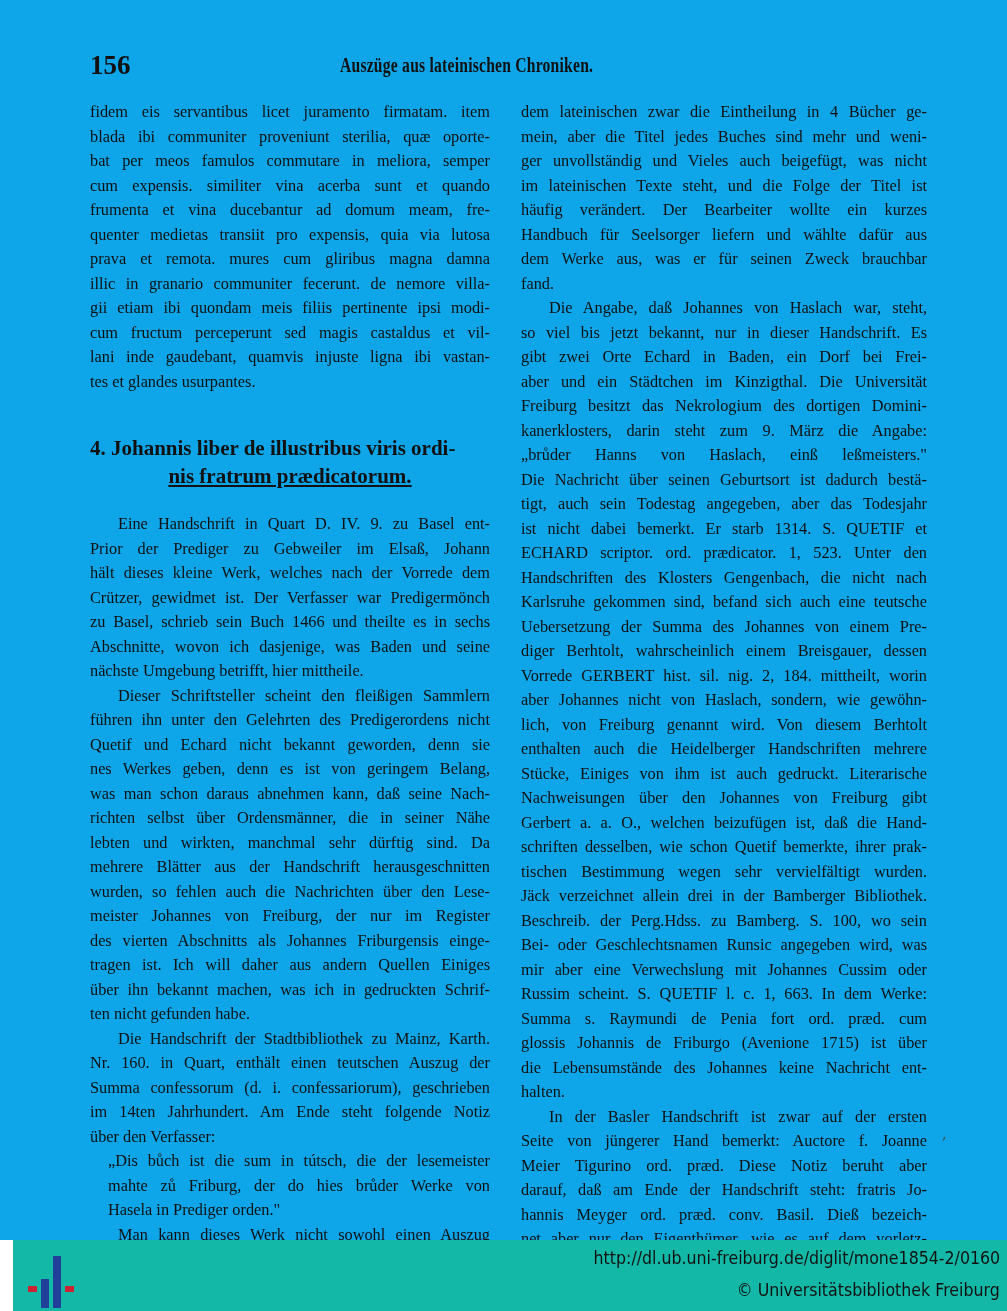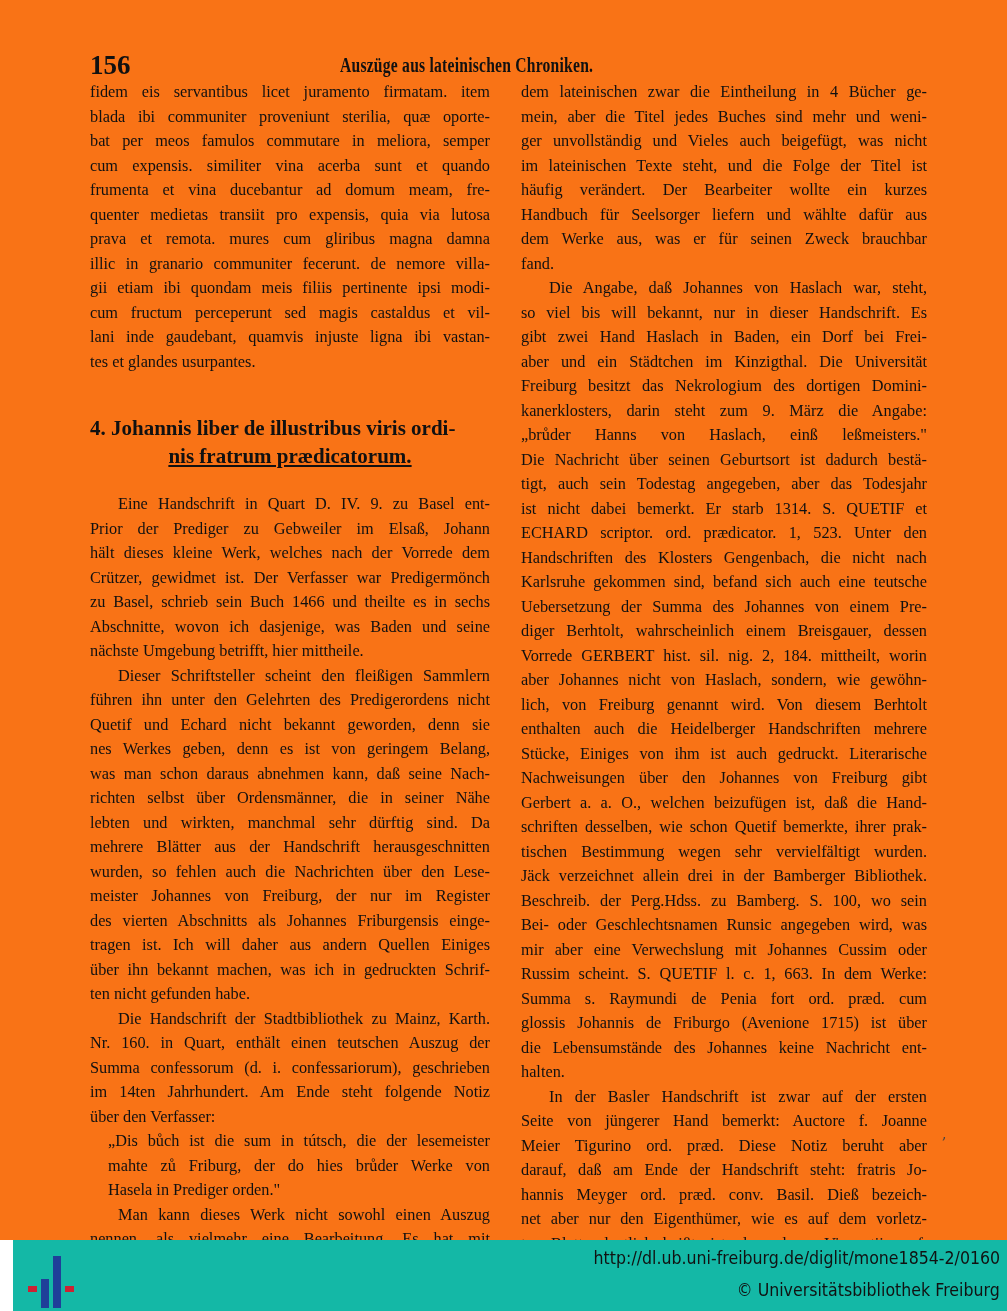--- a/index.html
+++ b/index.html
@@ -1,30 +1,30 @@
 <!DOCTYPE html>
 <html><head>
 <meta charset="utf-8">
 <style>
   html, body { margin: 0; padding: 0; }
   body {
     width: 1007px; height: 1311px; background: #ffffff; position: relative; overflow: hidden;
     font-family: "DejaVu Serif", "Liberation Serif", serif; color: #111;
   }
-  .page { position: absolute; left: 0; top: 0; width: 1007px; height: 1240px; background: #f97316; }
+  .page { position: absolute; left: 0; top: 0; width: 1007px; height: 1240px; background: #0ea5e9; }
   .page-number {
     position: absolute; left: 90px; top: 50px; font-family: "Liberation Serif", serif;
     font-weight: bold; font-size: 27px; letter-spacing: 0px;
   }
   .running-title {
     position: absolute; left: 340px; top: 54px; width: 330px; font-family: "Liberation Serif", serif;
     font-size: 20px; font-weight: bold; letter-spacing: 0.3px; transform: scaleX(0.78); transform-origin: left top; white-space: nowrap;
   }
   .col {
-    position: absolute; top: 80px; font-family: "Liberation Serif", serif; font-size: 16.3px; line-height: 24.5px;
+    position: absolute; top: 100px; font-family: "Liberation Serif", serif; font-size: 16.3px; line-height: 24.5px;
     text-align: justify;
   }
   .col-left { left: 90px; width: 400px; }
   .col-right { left: 521px; width: 406px; }
   .line { display: block; text-align: justify; text-align-last: justify; white-space: nowrap; overflow: hidden; height: 24.5px; }
   .line.last { text-align-last: left; }
   .indent { padding-left: 28px; }
   .quote-line { padding-left: 18px; }
   .heading {
     font-family: "Liberation Serif", serif; font-weight: bold; font-size: 21px; line-height: 28px;
@@ -121,22 +121,22 @@
         <span class="line">mein, aber die Titel jedes Buches sind mehr und weni-</span>
         <span class="line">ger unvollständig und Vieles auch beigefügt, was nicht</span>
         <span class="line">im lateinischen Texte steht, und die Folge der Titel ist</span>
         <span class="line">häufig verändert. Der Bearbeiter wollte ein kurzes</span>
         <span class="line">Handbuch für Seelsorger liefern und wählte dafür aus</span>
         <span class="line">dem Werke aus, was er für seinen Zweck brauchbar</span>
         <span class="line last">fand.</span>
       </div>
     <div>
         <span class="line indent">Die Angabe, daß Johannes von Haslach war, steht,</span>
-        <span class="line">so viel bis will bekannt, nur in dieser Handschrift. Es</span>
-        <span class="line">gibt zwei Hand Haslach in Baden, ein Dorf bei Frei-</span>
+        <span class="line">so viel bis jetzt bekannt, nur in dieser Handschrift. Es</span>
+        <span class="line">gibt zwei Orte Echard in Baden, ein Dorf bei Frei-</span>
         <span class="line">aber und ein Städtchen im Kinzigthal. Die Universität</span>
         <span class="line">Freiburg besitzt das Nekrologium des dortigen Domini-</span>
         <span class="line">kanerklosters, darin steht zum 9. März die Angabe:</span>
         <span class="line">„brůder Hanns von Haslach, einß leßmeisters."</span>
         <span class="line">Die Nachricht über seinen Geburtsort ist dadurch bestä-</span>
         <span class="line">tigt, auch sein Todestag angegeben, aber das Todesjahr</span>
         <span class="line">ist nicht dabei bemerkt. Er starb 1314. S. QUETIF et</span>
         <span class="line">ECHARD scriptor. ord. prædicator. 1, 523. Unter den</span>
         <span class="line">Handschriften des Klosters Gengenbach, die nicht nach</span>
         <span class="line">Karlsruhe gekommen sind, befand sich auch eine teutsche</span>

